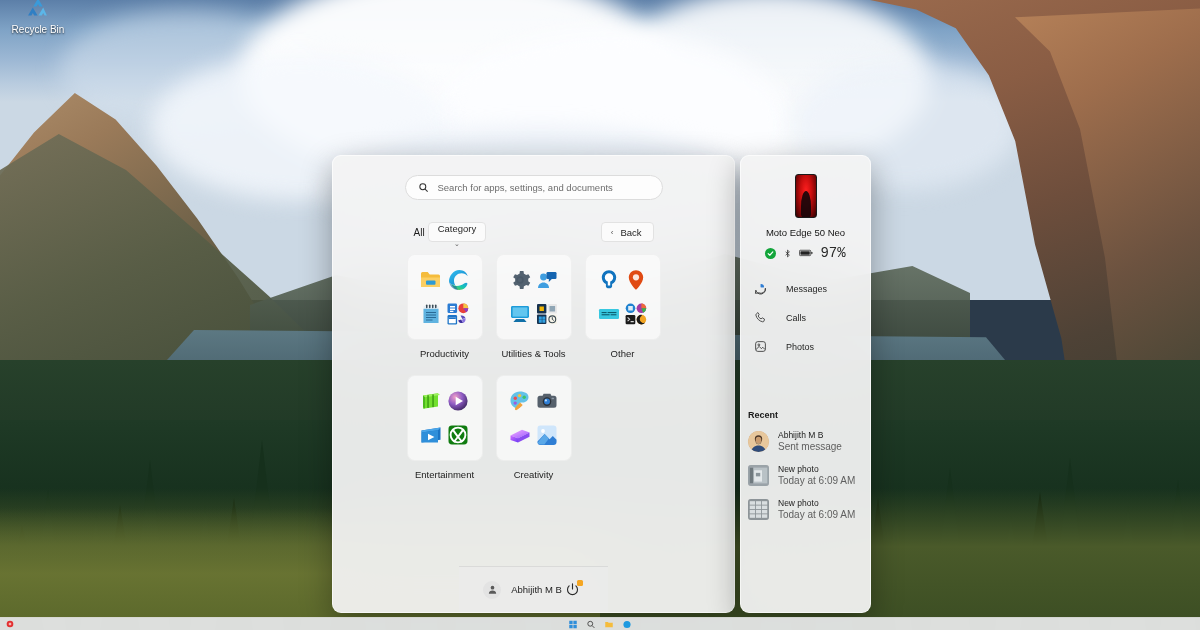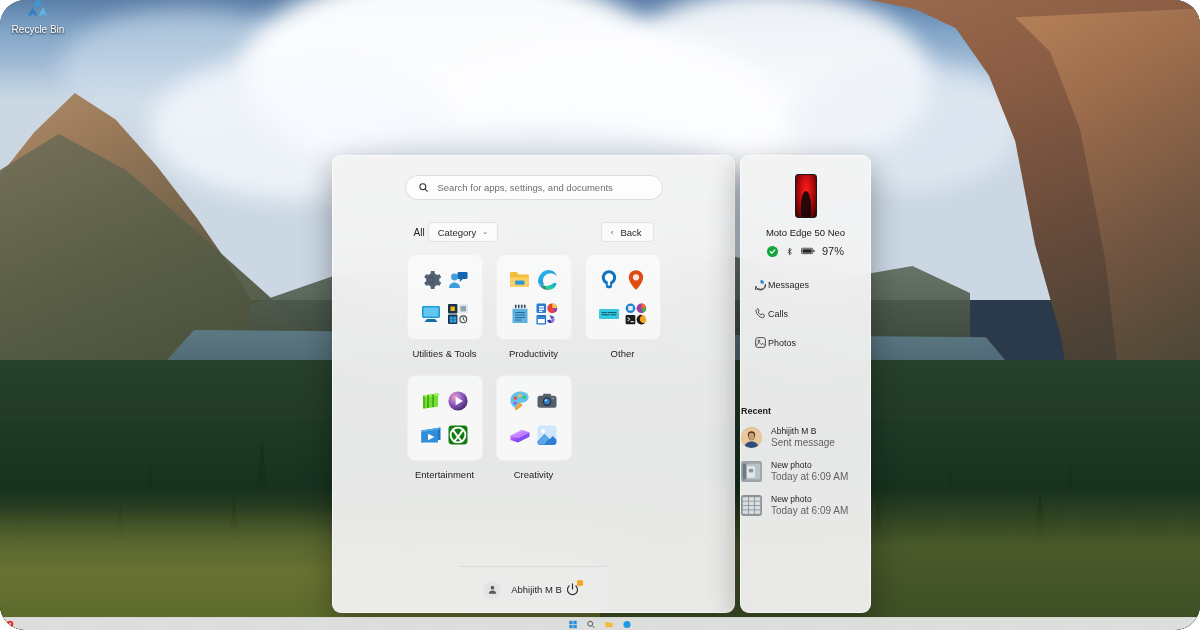--- a/index.html
+++ b/index.html
@@ -8,21 +8,20 @@
     overflow: hidden;
     font-family: "Liberation Sans", sans-serif;
   }
 
   
   #desktop {
     position: relative;
     width: 1200px; height: 630px;
     overflow: hidden;
     background: #2b3a4a;
-    border-radius: 25px;
   }
   .wall-layer { position: absolute; inset: 0; }
 
   
   .sky {
     background:
       linear-gradient(to bottom,
         #5c7fa8 0%,
         #7fa3c6 10%,
         #9db8d4 20%,
@@ -162,21 +161,21 @@
   .ctl-row {
     display: flex; align-items: center;
     margin-top: 22px; margin-bottom: 12px;
     padding: 0 9px;
   }
   .ctl-all { font-size: 10px; font-weight: normal; color: #1b1b1b; margin-right: 3px; }
   .chip {
     display: inline-flex; align-items: center; gap: 6px;
     height: 20px; padding: 0 9px;
     background: #fbfbfb; border: 1px solid #e2e2e2; border-radius: 4px;
-    font-size: 9.5px; color: #272727;
+    font-size: 9.5px; color: #272727; flex-direction: column;
   }
   .chip .chev { font-size: 7px; color: #5a5a5a; }
   .ctl-spacer { flex: 1; }
   .back-btn {
     display: inline-flex; align-items: center; gap: 7px;
     height: 20px; padding: 0 11px 0 9px;
     background: #fbfbfb; border: 1px solid #e2e2e2; border-radius: 4px;
     font-size: 9.5px; color: #1f1f1f;
   }
   .back-btn .lchev { font-size: 8px; color: #555; }
@@ -260,28 +259,28 @@
     background: #18060a;
     border-radius: 50% 50% 22% 22% / 60% 60% 12% 12%;
     opacity: .92;
   }
   .ph-name { margin-top: 9px; font-size: 9.5px; font-weight: normal; color: #141414; text-align: center; }
   .ph-status { margin-top: 7px; display: flex; align-items: center; gap: 7px; }
   .dot-ok {
     width: 11px; height: 11px; border-radius: 50%;
     background: #12a53a; display: flex; align-items: center; justify-content: center;
   }
-  .batt-pct { font-size: 11px; color: #2a2a2a; }
+  .batt-pct { font-size: 14px; color: #2a2a2a; font-family: Liberation Mono, monospace; }
 
   .ph-nav { margin-top: 20px; padding: 0 12px; display: flex; flex-direction: column; gap: 14px; }
-  .ph-nav-item { display: flex; align-items: center; gap: 0; }
+  .ph-nav-item { display: flex; align-items: center; gap: 18px; }
   .ph-nav-item .nic { width: 15px; height: 15px; display:flex; align-items:center; justify-content:center; flex:none; }
   .ph-nav-item span.lbl { font-size: 9px; color: #1f1f1f; }
 
-  .ph-recent-wrap { margin-top: 56px; padding: 0 0; flex: 1; }
+  .ph-recent-wrap { margin-top: 56px; padding: 0 7px; flex: 1; }
   .ph-recent-title { font-size: 9px; font-weight: bold; color: #1a1a1a; margin-bottom: 10px; }
   .recent-item { display: flex; align-items: center; gap: 9px; margin-bottom: 12px; }
   .recent-thumb {
     width: 21px; height: 21px; border-radius: 3px; flex: none;
     background: #cfcfcf; overflow: hidden;
     display: flex; align-items: center; justify-content: center;
   }
   .recent-thumb.avatar { border-radius: 50%; background: #d8ab7a; }
   .recent-text { display: flex; flex-direction: column; gap: 1px; min-width: 0; }
   .recent-title { font-size: 8.5px; color: #1c1c1c; white-space: nowrap; }
@@ -417,60 +416,20 @@
           <span class="lchev">‹</span>
           <span>Back</span>
         </span>
       </div>
 
       <div class="cat-grid">
 
         <div class="cat-cell">
           <div class="cat-tile">
             <div class="ic">
-              <svg width="24" height="24" viewBox="0 0 24 24" fill="#4a5a68">
-                <path d="M12 8.2a3.8 3.8 0 1 0 0 7.6 3.8 3.8 0 0 0 0-7.6zm0 5.9a2.1 2.1 0 1 1 0-4.2 2.1 2.1 0 0 1 0 4.2z"></path>
-                <path d="M20.2 13.3a8.6 8.6 0 0 0 0-2.6l2-1.4-1.8-3.1-2.3.9a8.4 8.4 0 0 0-2.2-1.3L15.5 3h-3.6l-.4 2.8c-.8.3-1.5.7-2.2 1.3l-2.3-.9-1.8 3.1 2 1.4a8.6 8.6 0 0 0 0 2.6l-2 1.4 1.8 3.1 2.3-.9c.7.6 1.4 1 2.2 1.3l.4 2.8h3.6l.4-2.8c.8-.3 1.5-.7 2.2-1.3l2.3.9 1.8-3.1z" opacity=".95"></path>
-              </svg>
-            </div>
-            <div class="ic">
-              <svg width="24" height="24" viewBox="0 0 24 24">
-                <circle cx="8.5" cy="9" r="3.4" fill="#3f9ee0"></circle>
-                <path d="M3 20c0-3.1 2.5-5.4 5.5-5.4S14 16.9 14 20z" fill="#3f9ee0"></path>
-                <rect x="11.5" y="4" width="10" height="7" rx="1.2" fill="#1565b0"></rect>
-                <path d="M13.8 11v3l3-3z" fill="#1565b0"></path>
-              </svg>
-            </div>
-            <div class="ic">
-              <svg width="24" height="24" viewBox="0 0 24 24">
-                <rect x="3" y="4" width="18" height="12" rx="1.4" fill="#1d9bd8"></rect>
-                <rect x="4.6" y="5.4" width="14.8" height="9.2" fill="#63c6ef"></rect>
-                <path d="M8 17h8l2.6 3H5.4z" fill="#1170a8"></path>
-              </svg>
-            </div>
-            <div class="ic">
-              <svg width="24" height="24" viewBox="0 0 24 24">
-                <rect x="2" y="2" width="9.4" height="9.4" rx="1" fill="#16324f"></rect>
-                <path d="M4.5 4.5h4.4v4.4H4.5z" fill="#f2b705"></path>
-                <rect x="12.6" y="2" width="9.4" height="9.4" rx="1" fill="#e8e8e8"></rect>
-                <path d="M14.5 4h5.6v5.6h-5.6z" fill="#8fa6b5"></path>
-                <rect x="2" y="12.6" width="9.4" height="9.4" rx="1" fill="#16324f"></rect>
-                <path d="M3.8 14.4h3v3h-3zM7.3 14.4h3v3h-3zM3.8 17.8h3v3h-3zM7.3 17.8h3v3h-3z" fill="#2f9fe0"></path>
-                <rect x="12.6" y="12.6" width="9.4" height="9.4" rx="1" fill="#f6f3e8"></rect>
-                <circle cx="17.3" cy="17.3" r="3.4" fill="none" stroke="#3b4a52" stroke-width="1.1"></circle>
-                <path d="M17.3 15.2v2.2l1.5 1.1" stroke="#3b4a52" stroke-width="1" fill="none"></path>
-              </svg>
-            </div>
-          </div>
-          <div class="cat-label">Utilities &amp; Tools</div>
-        </div>
-
-        <div class="cat-cell">
-          <div class="cat-tile">
-            <div class="ic">
               <svg width="24" height="24" viewBox="0 0 24 24">
                 <path d="M2 5.5A1.5 1.5 0 0 1 3.5 4h5.2l2 2.4h8.8A1.5 1.5 0 0 1 21 7.9V19H2z" fill="#f5bc3c"></path>
                 <path d="M2 9.5h19V19H2z" fill="#fccf63"></path>
                 <rect x="7" y="12.4" width="9.5" height="4.4" rx="1" fill="#2e9bd6"></rect>
               </svg>
             </div>
             <div class="ic">
               <svg width="24" height="24" viewBox="0 0 24 24">
                 <defs>
                   <linearGradient id="eg1" x1="0" y1="0" x2="1" y2="1">
@@ -513,20 +472,60 @@
                 <rect x="1.5" y="13" width="9.6" height="9.6" rx="1.4" fill="#1c74c7"></rect>
                 <path d="M2.8 15.6h7v5.6h-7z" fill="#fff"></path>
                 <path d="M2.8 15.6h7V17h-7z" fill="#1c74c7"></path>
                 <path d="M14.5 13.6c2.1-.7 4.2.4 4.9 2.4l-3.1 1.1z" fill="#5b4bbd"></path>
                 <path d="M19.4 16c.7 2.1-.4 4.2-2.4 4.9l-1.1-3.1z" fill="#8a74e0"></path>
                 <path d="M17 20.9c-2.1.7-4.2-.4-4.9-2.4l3.1-1.1z" fill="#3d2e9e"></path>
               </svg>
             </div>
           </div>
           <div class="cat-label">Productivity</div>
+        </div>
+
+        <div class="cat-cell">
+          <div class="cat-tile">
+            <div class="ic">
+              <svg width="24" height="24" viewBox="0 0 24 24" fill="#4a5a68">
+                <path d="M12 8.2a3.8 3.8 0 1 0 0 7.6 3.8 3.8 0 0 0 0-7.6zm0 5.9a2.1 2.1 0 1 1 0-4.2 2.1 2.1 0 0 1 0 4.2z"></path>
+                <path d="M20.2 13.3a8.6 8.6 0 0 0 0-2.6l2-1.4-1.8-3.1-2.3.9a8.4 8.4 0 0 0-2.2-1.3L15.5 3h-3.6l-.4 2.8c-.8.3-1.5.7-2.2 1.3l-2.3-.9-1.8 3.1 2 1.4a8.6 8.6 0 0 0 0 2.6l-2 1.4 1.8 3.1 2.3-.9c.7.6 1.4 1 2.2 1.3l.4 2.8h3.6l.4-2.8c.8-.3 1.5-.7 2.2-1.3l2.3.9 1.8-3.1z" opacity=".95"></path>
+              </svg>
+            </div>
+            <div class="ic">
+              <svg width="24" height="24" viewBox="0 0 24 24">
+                <circle cx="8.5" cy="9" r="3.4" fill="#3f9ee0"></circle>
+                <path d="M3 20c0-3.1 2.5-5.4 5.5-5.4S14 16.9 14 20z" fill="#3f9ee0"></path>
+                <rect x="11.5" y="4" width="10" height="7" rx="1.2" fill="#1565b0"></rect>
+                <path d="M13.8 11v3l3-3z" fill="#1565b0"></path>
+              </svg>
+            </div>
+            <div class="ic">
+              <svg width="24" height="24" viewBox="0 0 24 24">
+                <rect x="3" y="4" width="18" height="12" rx="1.4" fill="#1d9bd8"></rect>
+                <rect x="4.6" y="5.4" width="14.8" height="9.2" fill="#63c6ef"></rect>
+                <path d="M8 17h8l2.6 3H5.4z" fill="#1170a8"></path>
+              </svg>
+            </div>
+            <div class="ic">
+              <svg width="24" height="24" viewBox="0 0 24 24">
+                <rect x="2" y="2" width="9.4" height="9.4" rx="1" fill="#16324f"></rect>
+                <path d="M4.5 4.5h4.4v4.4H4.5z" fill="#f2b705"></path>
+                <rect x="12.6" y="2" width="9.4" height="9.4" rx="1" fill="#e8e8e8"></rect>
+                <path d="M14.5 4h5.6v5.6h-5.6z" fill="#8fa6b5"></path>
+                <rect x="2" y="12.6" width="9.4" height="9.4" rx="1" fill="#16324f"></rect>
+                <path d="M3.8 14.4h3v3h-3zM7.3 14.4h3v3h-3zM3.8 17.8h3v3h-3zM7.3 17.8h3v3h-3z" fill="#2f9fe0"></path>
+                <rect x="12.6" y="12.6" width="9.4" height="9.4" rx="1" fill="#f6f3e8"></rect>
+                <circle cx="17.3" cy="17.3" r="3.4" fill="none" stroke="#3b4a52" stroke-width="1.1"></circle>
+                <path d="M17.3 15.2v2.2l1.5 1.1" stroke="#3b4a52" stroke-width="1" fill="none"></path>
+              </svg>
+            </div>
+          </div>
+          <div class="cat-label">Utilities &amp; Tools</div>
         </div>
 
         <div class="cat-cell">
           <div class="cat-tile">
             <div class="ic">
               <svg width="24" height="24" viewBox="0 0 24 24">
                 <path d="M12 2.2c-4 0-7.2 3.2-7.2 7.2 0 2.9 1.7 5.4 4.1 6.6v2.3c0 1 .8 1.9 1.9 1.9h2.4c1 0 1.9-.8 1.9-1.9V16c2.4-1.2 4.1-3.7 4.1-6.6 0-4-3.2-7.2-7.2-7.2z" fill="#1274bf"></path>
                 <path d="M12 5.2A4.2 4.2 0 0 0 7.8 9.4c0 1.9 1.3 3.5 3 4v4.2h2.4V13.4c1.7-.5 3-2.1 3-4A4.2 4.2 0 0 0 12 5.2z" fill="#fff"></path>
               </svg>
             </div>

